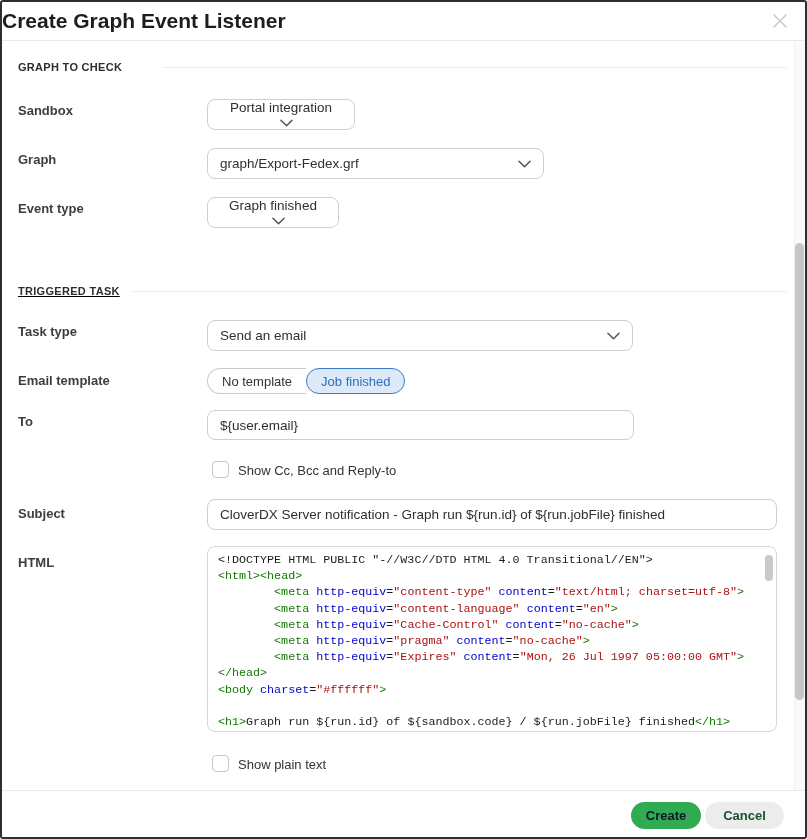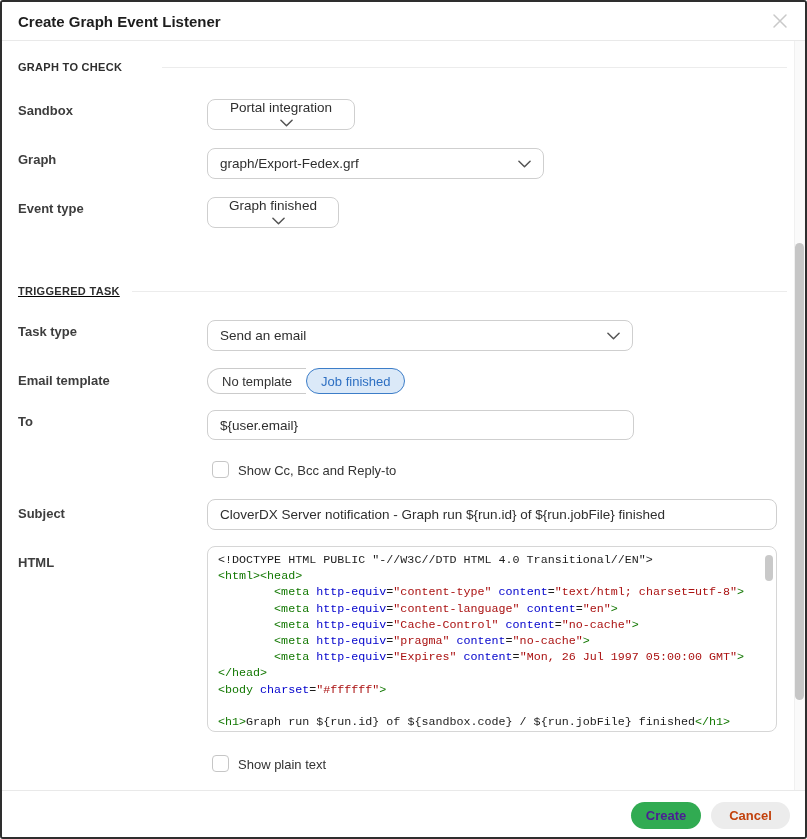--- a/index.html
+++ b/index.html
@@ -7,21 +7,21 @@
   body { font-family:"Liberation Sans","DejaVu Sans",sans-serif; }
 
   .dialog {
     position:relative; width:807px; height:839px;
     border:2px solid #2e2e2e; border-radius:3px; background:#fff; overflow:hidden;
   }
 
   
   .hdr { position:absolute; top:0; left:0; right:0; height:39px;
          border-bottom:1px solid #e9e9e9; display:flex; align-items:center; background:#fff; z-index:3;}
-  .hdr-title { margin-left:16px; font-size:15px; font-weight:700; color:#1d1d1d; }
+  .hdr-title { font-size:21px; font-weight:700; color:#1d1d1d; }
   .close-btn { position:absolute; right:16px; top:10px; width:18px; height:18px; cursor:pointer; }
 
   
   .section-row { position:absolute; left:16px; right:18px; display:flex; align-items:center; gap:12px; }
   .section-title { font-size:11px; font-weight:700; letter-spacing:.3px; color:#2e2e2e; white-space:nowrap; }
   .section-rule { flex:1; height:1px; background:#ececec; }
 
   
   .flabel { position:absolute; left:16px; font-size:13px; font-weight:700; color:#3d3d3d; }
 
@@ -66,22 +66,22 @@
                   background:#fafafa; border-left:1px solid #f0f0f0; z-index:2; }
   .scroll-thumb { position:absolute; right:1px; top:202px; width:9px; height:457px;
                   border-radius:5px; background:#c6c6c6; }
 
   
   .footer { position:absolute; left:0; right:0; bottom:0; height:47px;
             border-top:1px solid #e9e9e9; background:#fff; z-index:3; }
   .btn { position:absolute; top:11px; height:27px; border:none; border-radius:14px;
          font-family:inherit; font-size:13px; font-weight:700; cursor:pointer;
          display:flex; align-items:center; justify-content:center; }
-  .btn-create { right:104px; width:70px; background:var(--accent-green,#31ab52); color:#4c1d95; }
-  .btn-cancel { right:15px; width:79px; background:#ececec; color:#c2410c; }
+  .btn-create { right:104px; width:70px; background:var(--accent-green,#31ab52); color:#0f172a; }
+  .btn-cancel { right:21px; width:79px; background:#ececec; color:#14532d; }
 </style>
 </head>
 <body>
 
 <div class="dialog">
 
   <div class="hdr">
     <div class="hdr-title">Create Graph Event Listener</div>
     <div class="close-btn">
       <svg width="18" height="18" viewBox="0 0 18 18">

